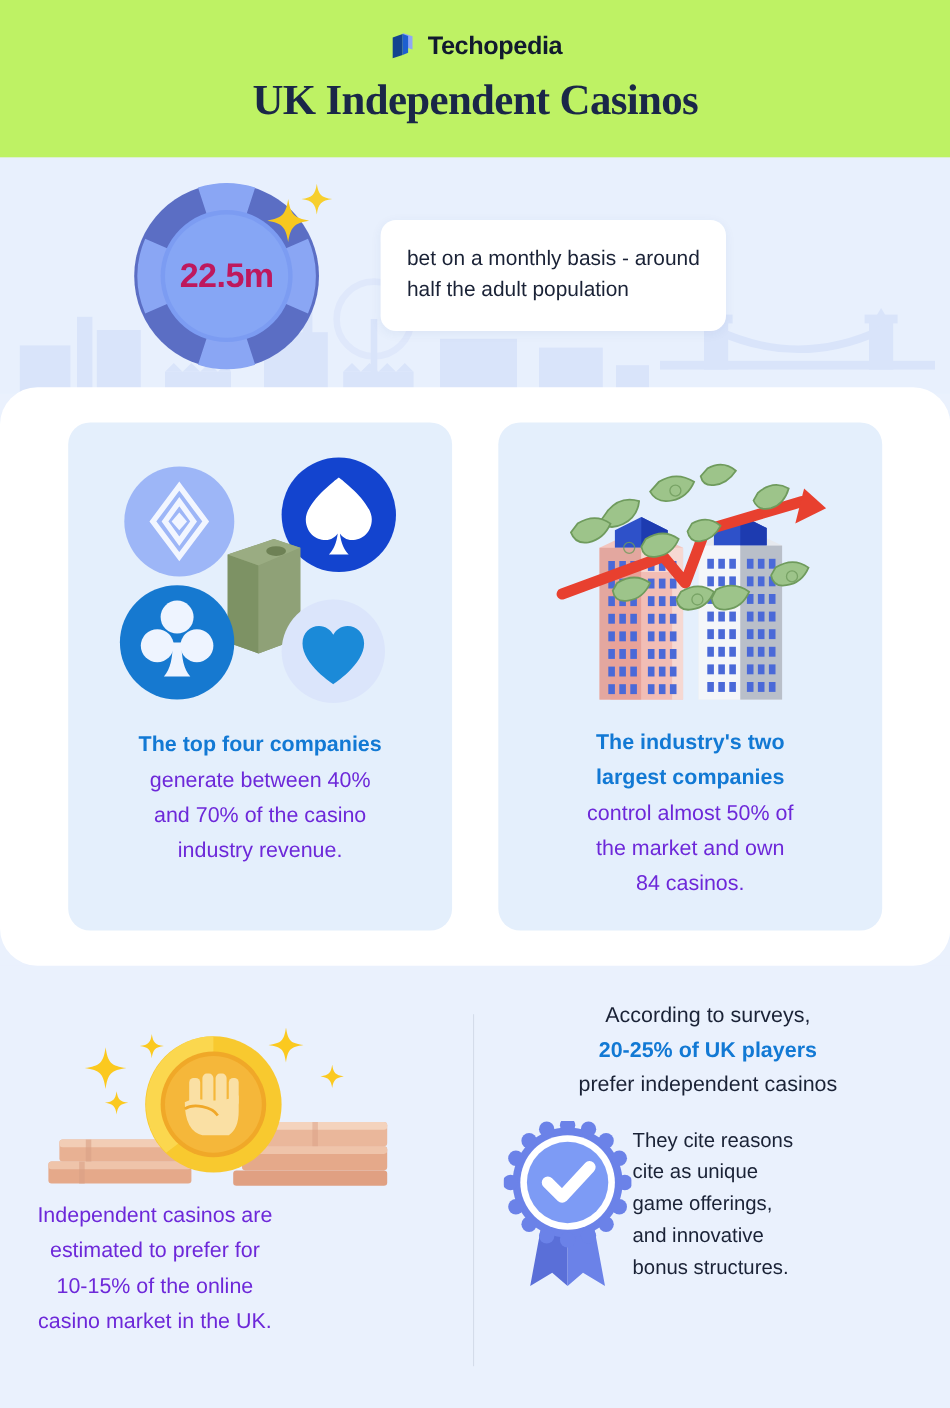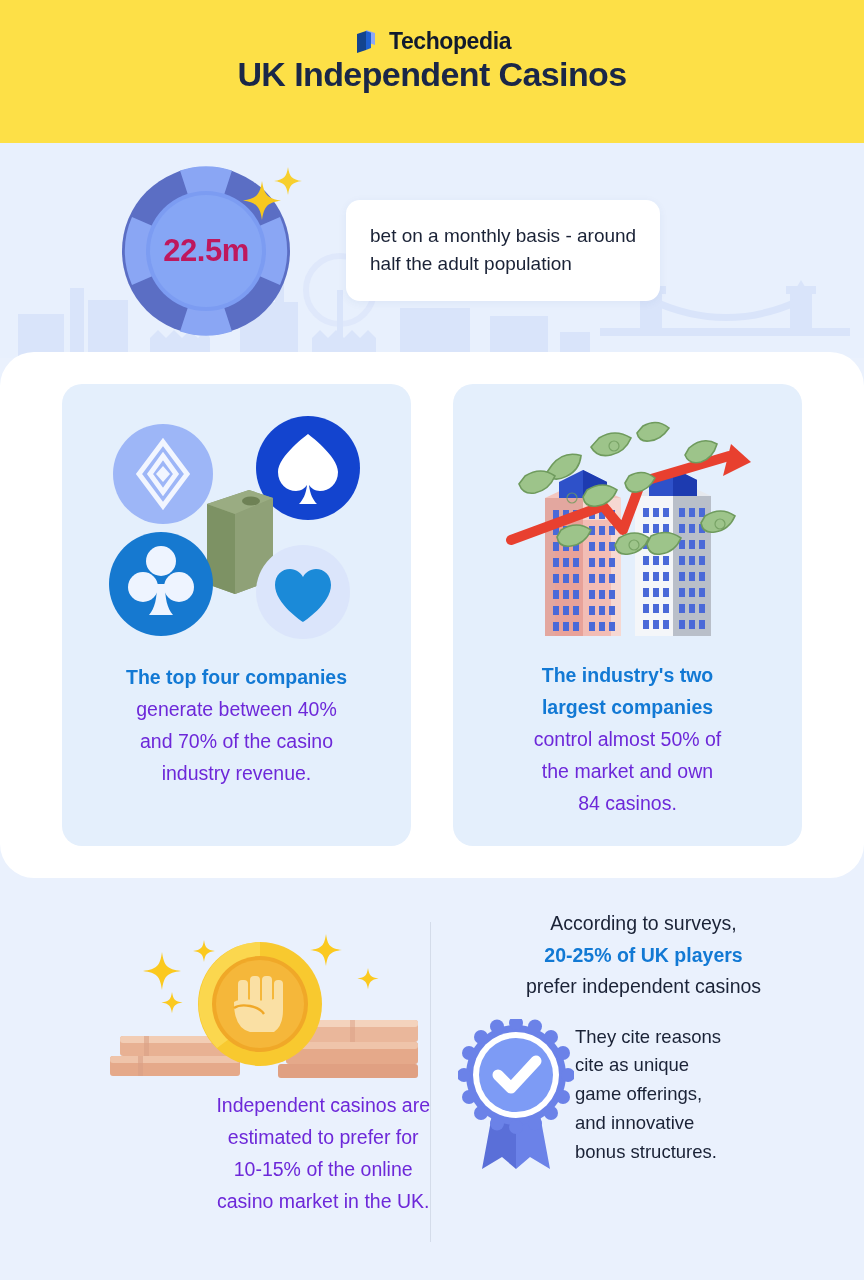--- a/index.html
+++ b/index.html
@@ -12,35 +12,36 @@
   .page {
     position: relative;
     width: 864px; height: 1280px;
     background: #eaf1fd;
   }
 
   
   .header {
     position: absolute; left: 0; top: 0;
     width: 864px; height: 143px;
-    background: #fde047;
+    background: #bef264;
     display: flex; flex-direction: column;
     align-items: center; justify-content: flex-start;
     padding-top: 28px;
     z-index: 5;
   }
   .logo-row { display: flex; align-items: center; gap: 9px; }
   .logo-mark { width: 27px; height: 27px; display: block; }
   .logo-text {
     font-size: 23px; font-weight: bold; color: #111a2e;
     letter-spacing: -0.4px;
   }
   .page-title {
-    font-size: 34px; font-weight: bold;
-    color: #1a2748; letter-spacing: -0.6px;
+    margin-top: 14px;
+    font-size: 39px; font-weight: bold;
+    color: #1a2748; letter-spacing: -0.6px; font-family: Liberation Serif, serif;
   }
 
   
   .banner {
     position: absolute; left: 0; top: 143px;
     width: 864px; height: 215px;
     background: #e8f0fd;
     overflow: hidden;
   }
   .skyline { position: absolute; left: 0; bottom: 0; width: 864px; height: 130px; }
@@ -98,21 +99,21 @@
   
   .bottom {
     position: absolute; left: 0; top: 878px;
     width: 864px; height: 402px;
     background: #eaf1fd;
     display: flex;
     padding: 16px 34px 24px 34px;
   }
   .bottom-left {
     width: 396px; flex: 0 0 396px;
-    display: flex; flex-direction: column; align-items: flex-end;
+    display: flex; flex-direction: column; align-items: flex-start;
     padding-top: 14px;
   }
   .coin-art { height: 172px; display: flex; align-items: flex-end; justify-content: center; }
   .bottom-left .card-text { margin-top: 10px; }
 
   .divider {
     width: 1px; flex: 0 0 1px;
     background: #d4dcea;
     margin: 28px 0 14px 0;
     align-self: stretch;

